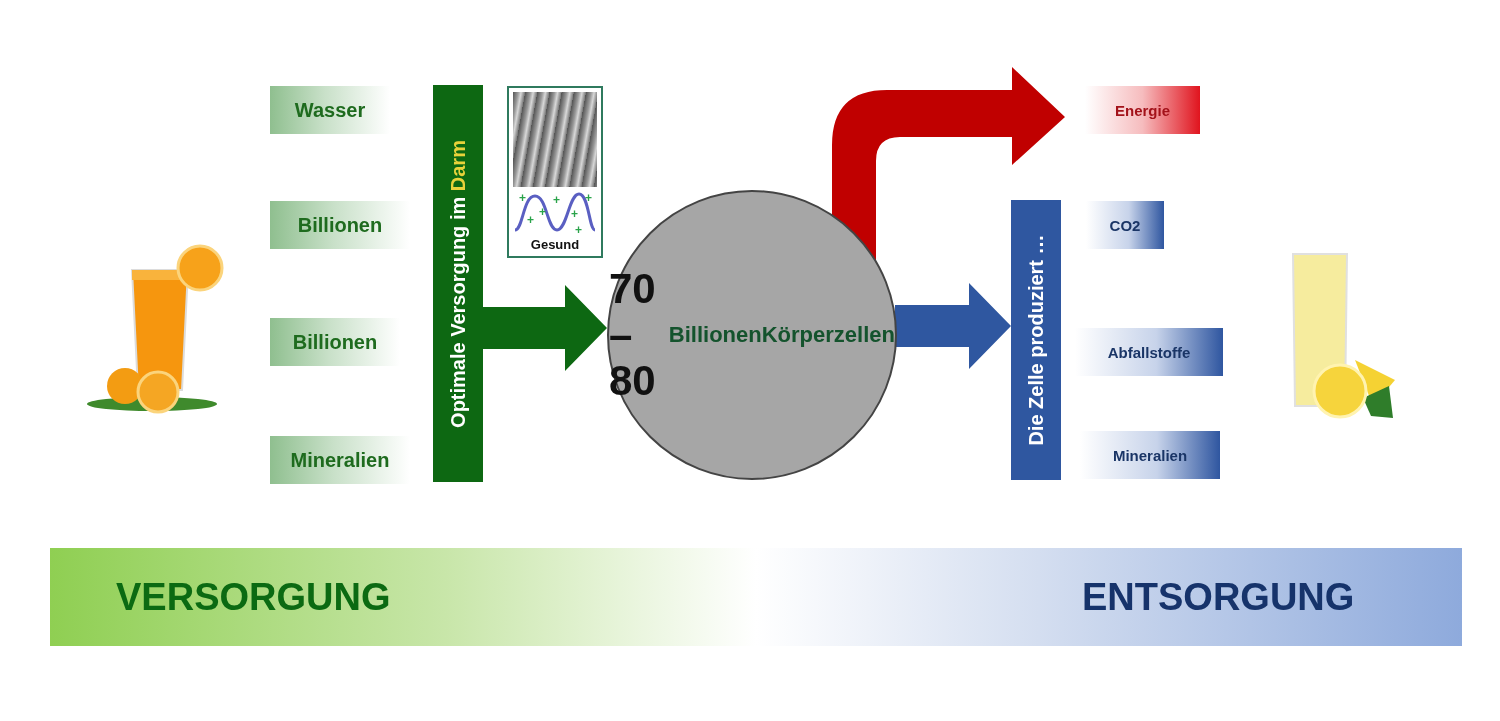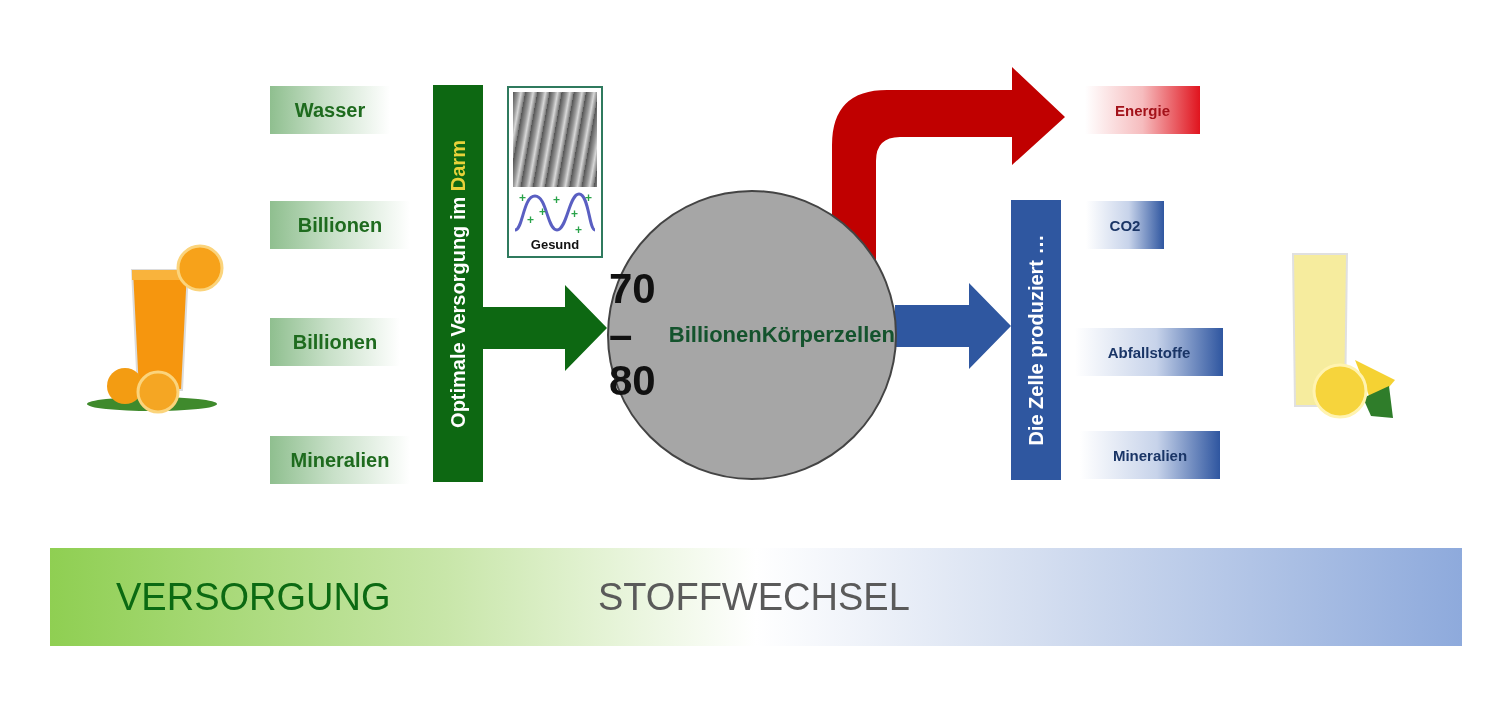--- a/index.html
+++ b/index.html
@@ -32,21 +32,21 @@
 
   .villi-box { position:absolute; left:507px; top:86px; width:96px; height:172px;
     border:2px solid #2f7a5e; background:#fff; box-sizing:border-box; }
   .villi-photo { position:absolute; left:4px; top:4px; width:84px; height:95px;
     background:repeating-linear-gradient(100deg, #555 0px, #9a9a9a 5px, #d8d8d8 8px, #777 12px); }
   .villi-caption { position:absolute; left:0; right:0; bottom:4px; text-align:center; font-weight:bold;
     font-size:13px; color:#111; }
 
   .bottom-band { position:absolute; left:50px; top:548px; width:1412px; height:98px;
     background:linear-gradient(to right, #8fcf52 0%, #c8e6a9 28%, #ffffff 50%, #d4def0 70%, #8eaadc 100%); }
-  .band-label { position:absolute; top:50%; transform:translateY(-50%); font-weight:normal; font-size:38px; }
+  .band-label { position:absolute; top:50%; transform:translateY(-50%); font-weight:bold; font-size:38px; }
 </style>
 </head>
 <body>
 
 <svg class="abs" style="left:80px;top:240px" width="150" height="180" viewBox="0 0 150 180">
   <ellipse cx="72" cy="164" rx="65" ry="7" fill="#3f8a2c"></ellipse>
   <path d="M52 30 L108 30 L102 150 L58 150 Z" fill="#f6960e" stroke="#dcdcdc" stroke-width="2"></path>
   <rect x="52" y="30" width="56" height="10" fill="#f9b33c"></rect>
   <circle cx="120" cy="28" r="22" fill="#f7a21a" stroke="#fbd47c" stroke-width="3"></circle>
   <circle cx="45" cy="146" r="18" fill="#f39c12"></circle>
@@ -107,14 +107,14 @@
 <div class="vbar-blue">
   <div class="vtext">Die Zelle produziert …</div>
 </div>
 
 <div class="out-label" style="left:1086px;top:201px;width:78px">CO2</div>
 <div class="out-label" style="left:1075px;top:328px;width:148px">Abfallstoffe</div>
 <div class="out-label" style="left:1080px;top:431px;width:140px">Mineralien</div>
 
 <div class="bottom-band">
   <div class="band-label" style="left:66px;color:#0b6a12">VERSORGUNG</div>
-  <div class="band-label" style="left:548px;color:#5a5a5a">STOFFWECHSEL</div>
+  <div class="band-label" style="left:1032px;color:#16336b">ENTSORGUNG</div>
 </div>
 
 </body></html>

